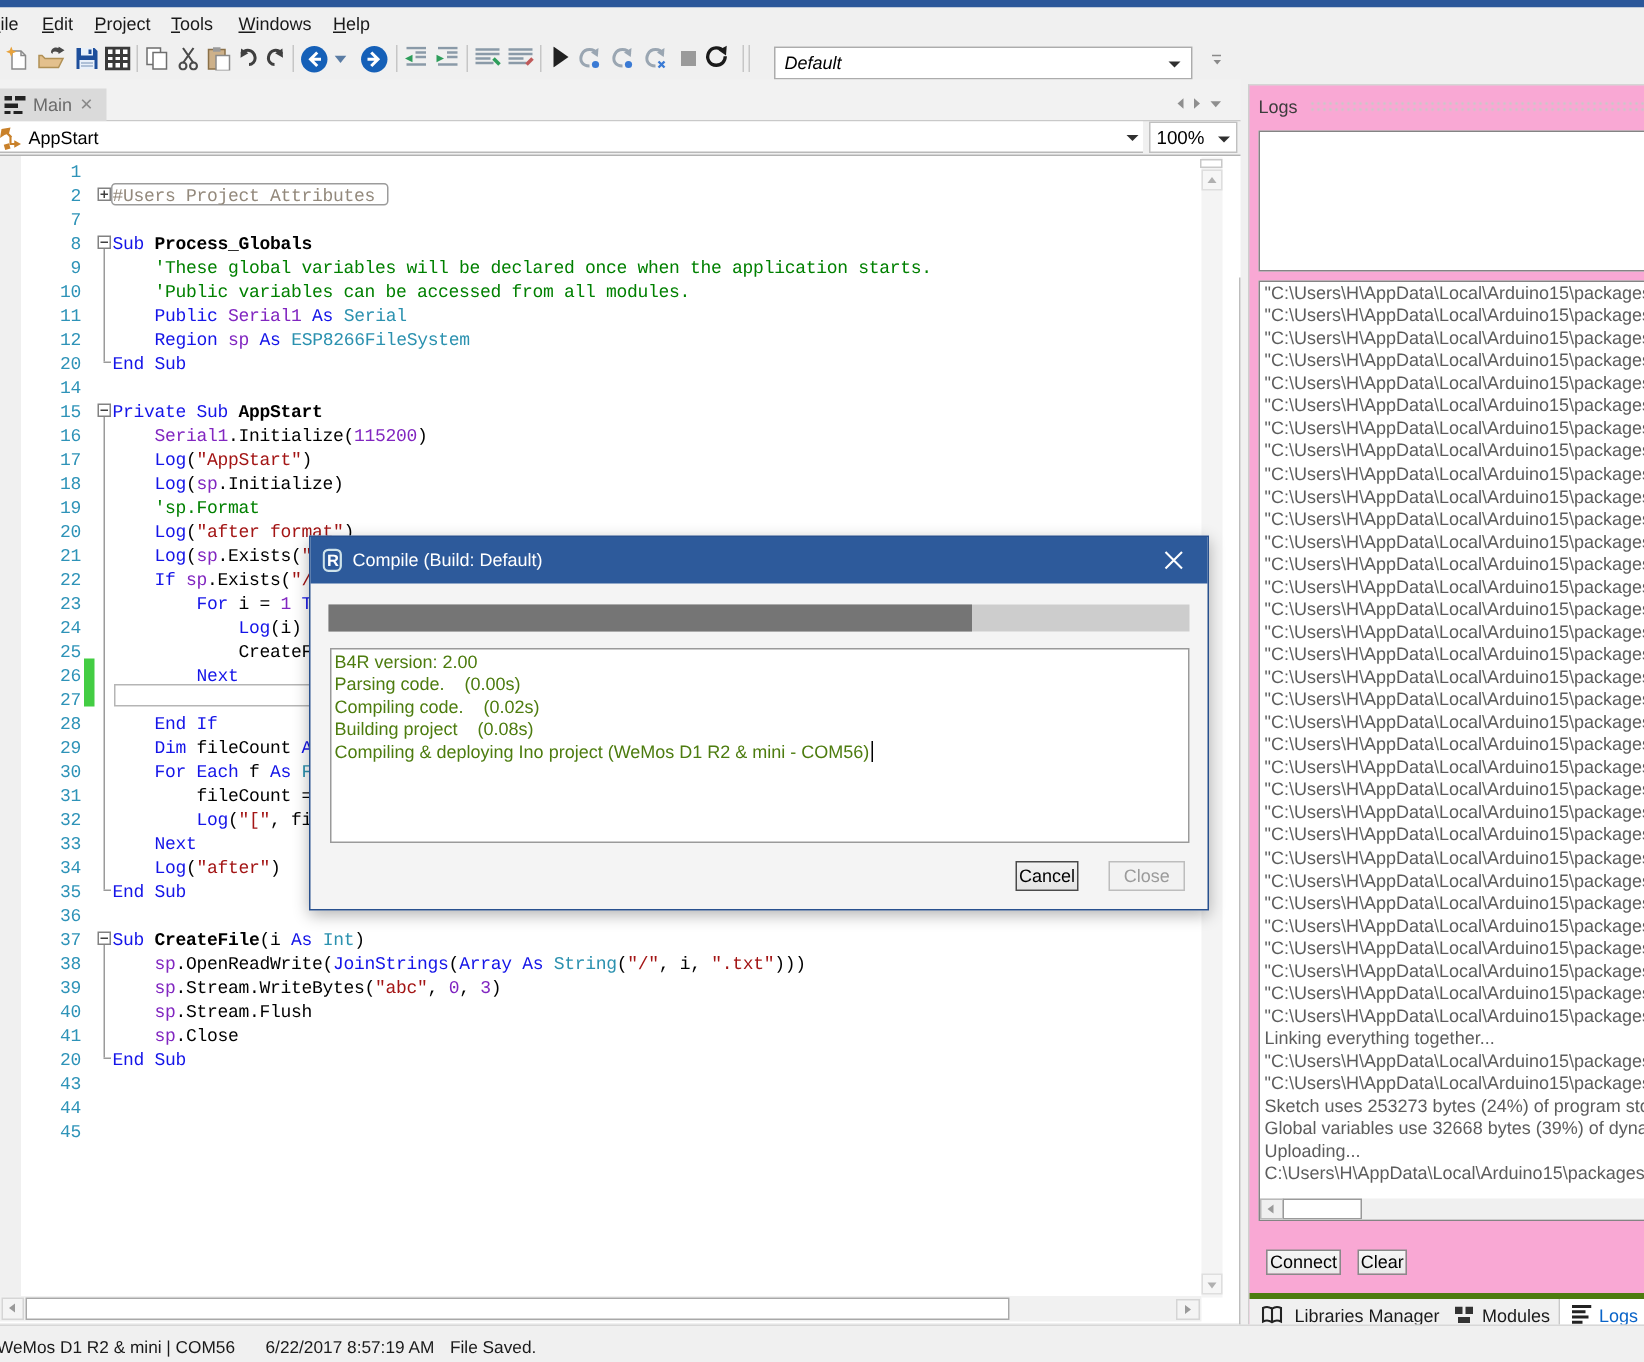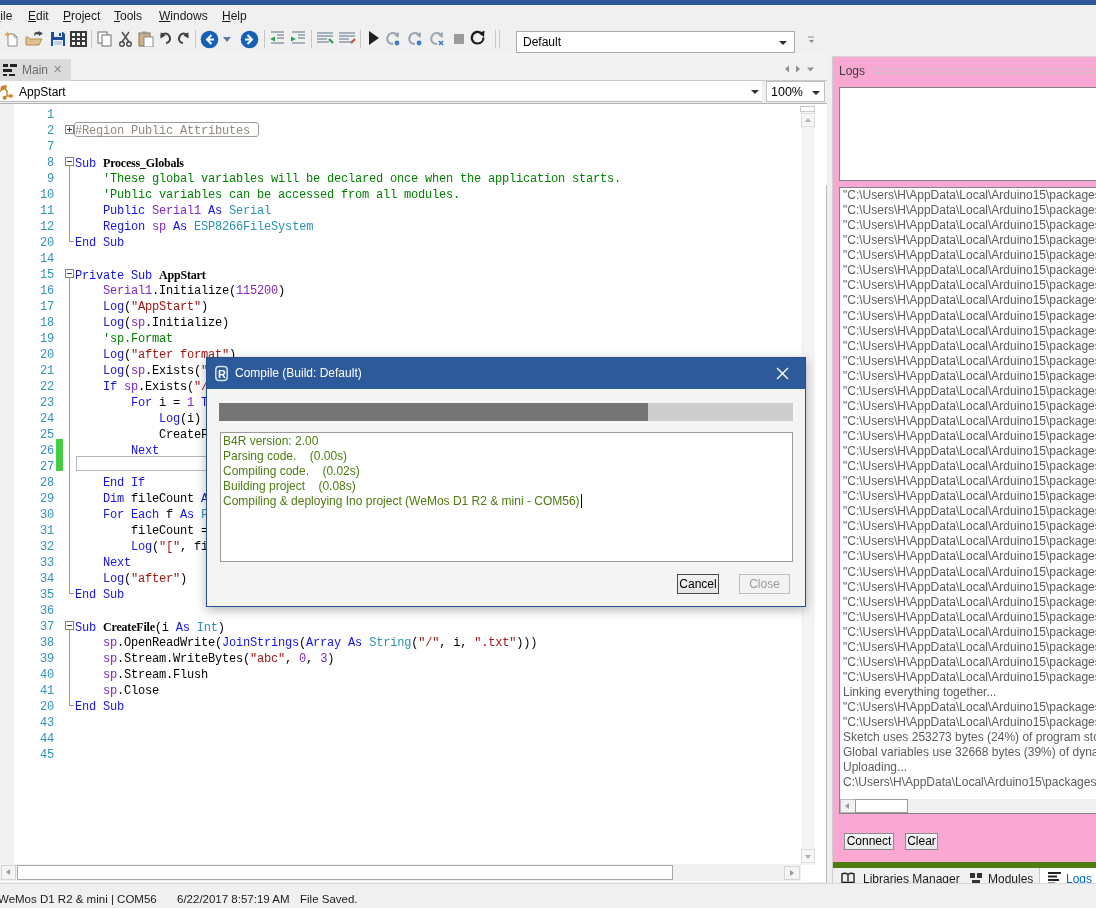--- a/index.html
+++ b/index.html
@@ -4,21 +4,21 @@
 <style>
 * { margin:0; padding:0; box-sizing:border-box; }
 html,body { width:1096px; height:908px; overflow:hidden; }
 body { font-family:"Liberation Sans",sans-serif; background:#f0f0f0; position:relative; font-size:12px; color:#000; }
 u { text-decoration:underline; }
 
 
 #topstrip { position:absolute; left:0; top:0; width:1096px; height:5px; background:#2b579a; }
 #menubar { position:absolute; left:0; top:5px; width:1096px; height:21px; background:#f0f0f0; }
 .mi { position:absolute; top:4px; color:#1a1a1a; }
-#toolbar { position:absolute; left:0; top:26px; width:1096px; height:27px; background:#f0f0f0; }
+#toolbar { position:absolute; left:0; top:26px; width:1096px; height:27px; background:#f0f0f0;font-style:italic; }
 .tbi { position:absolute; top:31px; }
 .tbsep { position:absolute; top:4px; width:1px; height:18px; background:#c6c6c6; }
 #defcombo { position:absolute; left:516px; top:5px; width:279px; height:22px; background:#fff; border:1px solid #acacac; }
 #defcombo .txt { position:absolute; left:6px; top:3px; }
 #defcombo .arr { position:absolute; right:7px; top:9px; width:0; height:0; border-left:4px solid transparent; border-right:4px solid transparent; border-top:4px solid #303030; }
 
 
 #tabrow { position:absolute; left:0; top:53px; width:827px; height:28px; background:#f2f2f2; border-bottom:1px solid #c9c9c9; }
 #maintab { position:absolute; left:0; top:6px; width:71px; height:22px; background:#dadada; }
 #maintab .t { position:absolute; left:22px; top:4px; color:#6b6b6b; }
@@ -38,21 +38,21 @@
 #gutterbg { position:absolute; left:0; top:0; width:14px; height:761px; background:#f0f0f0; }
 .ln { position:absolute; left:0; width:54px; text-align:right; color:#2e93b8; }
 .ln, .cd { font-family:"Liberation Mono",monospace; font-size:12px; letter-spacing:-0.2px; height:16px; line-height:16px; white-space:pre; }
 .cd { position:absolute; left:75px; }
 .k { color:#1414e8; }
 .v { color:#8126c0; }
 .t { color:#2b91af; }
 .s { color:#a31515; }
 .c { color:#008000; }
 .n { color:#8126c0; }
-.b { color:#000; font-weight:bold;font-family:Liberation Serif, serif; }
+.b { color:#000; font-weight:bold; }
 .p { color:#000; }
 .fm { position:absolute; left:65px; width:9px; height:9px; border:1px solid #828282; background:#fff; }
 .fm-h { position:absolute; left:1px; top:3px; width:5px; height:1px; background:#404040; }
 .fm-v { position:absolute; left:3px; top:1px; width:1px; height:5px; background:#404040; }
 .fl { position:absolute; left:69px; width:1px; background:#9a9a9a; }
 .flt { position:absolute; left:69px; width:5px; height:1px; background:#9a9a9a; }
 .regionbox { position:absolute; left:74px; width:185px; height:15px; border:1px solid #9c9c9c; border-radius:3px; }
 #greenmark { position:absolute; left:56px; top:335px; width:7px; height:32px; background:#43cd43; }
 #caretbox { position:absolute; left:76px; top:351.5px; width:624px; height:15px; border:1px solid #b5b5b5; }
 
@@ -80,21 +80,21 @@
 .rbox { position:absolute; left:6px; width:262px; background:#fff; border:1px solid #848484; }
 #emptybox { top:30px; height:94px; }
 #loglist { top:130px; height:627px; overflow:hidden; }
 .logline { position:absolute; left:3px; width:600px; height:15px; line-height:15px; font-size:12px; color:#5d5d5d; white-space:pre; }
 #loghsb { position:absolute; left:0px; top:611px; width:260px; height:14px; background:#f0f0f0; }
 #loghsb .lbtn { position:absolute; left:0; top:0; width:16px; height:14px; background:#f0f0f0; border:1px solid #b9b9b9; }
 #loghsb .thumb { position:absolute; left:15px; top:0; width:53px; height:14px; background:#fff; border:1px solid #9a9a9a; }
 .btn { position:absolute; background:linear-gradient(#f6f6f6,#e9e9e9); border:1px solid #8a8a8a; text-align:center; }
 #btn-connect { left:11px; top:776px; width:50px; height:17px; line-height:15px; }
 #btn-clear { left:72px; top:776px; width:33px; height:17px; line-height:15px; }
-#btabs { position:absolute; left:0; top:805px; width:264px; height:22px; background:#f0f0f0; border-top:6px solid #4d7c0f; }
+#btabs { position:absolute; left:0; top:805px; width:264px; height:22px; background:#f0f0f0; border-top:4px solid #4d7c0f; }
 #btabs .logstab { position:absolute; left:206px; top:0px; width:58px; height:22px; background:#fff; border-left:1px solid #c9c9c9; }
 #btabs .lbl { position:absolute; top:4px; color:#1a1a1a; }
 
 
 #statusbar { position:absolute; left:0; top:883px; width:1096px; height:25px; background:#f0f0f0; border-top:1px solid #d7d7d7; }
 #statusbar span { position:absolute; top:9px; color:#1a1a1a; font-size:11.5px; }
 
 
 #dialog { position:absolute; left:206px; top:357px; width:600px; height:250px; background:#f4f4f4; border:1px solid #28508e; box-shadow:0 3px 10px rgba(0,0,0,0.3); }
 #dtitle { position:absolute; left:0; top:0; width:598px; height:31px; background:#2d5a9b; }
@@ -271,21 +271,21 @@
     </div>
 </div>
 
 <div id="editor">
   <div id="gutterbg"></div>
   <div id="greenmark"></div>
   <div id="caretbox"></div>
 <div class="ln" style="top:3px">1</div>
 <div class="ln" style="top:19px">2</div>
 <div class="regionbox" style="top:17.5px"></div>
-<div class="cd" style="top:19px;color:#93897c">#Region Public Attributes</div>
+<div class="cd" style="top:19px;color:#93897c">#Users Project Attributes</div>
 <div class="ln" style="top:35px">7</div>
 <div class="ln" style="top:51px">8</div>
 <div class="cd" style="top:51px"><span class="k">Sub</span><span class="p"> </span><span class="b">Process_Globals</span></div>
 <div class="ln" style="top:67px">9</div>
 <div class="cd" style="top:67px"><span class="p">    </span><span class="c">'These global variables will be declared once when the application starts.</span></div>
 <div class="ln" style="top:83px">10</div>
 <div class="cd" style="top:83px"><span class="p">    </span><span class="c">'Public variables can be accessed from all modules.</span></div>
 <div class="ln" style="top:99px">11</div>
 <div class="cd" style="top:99px"><span class="p">    </span><span class="k">Public</span><span class="p"> </span><span class="v">Serial1</span><span class="p"> </span><span class="k">As</span><span class="p"> </span><span class="t">Serial</span></div>
 <div class="ln" style="top:115px">12</div>

